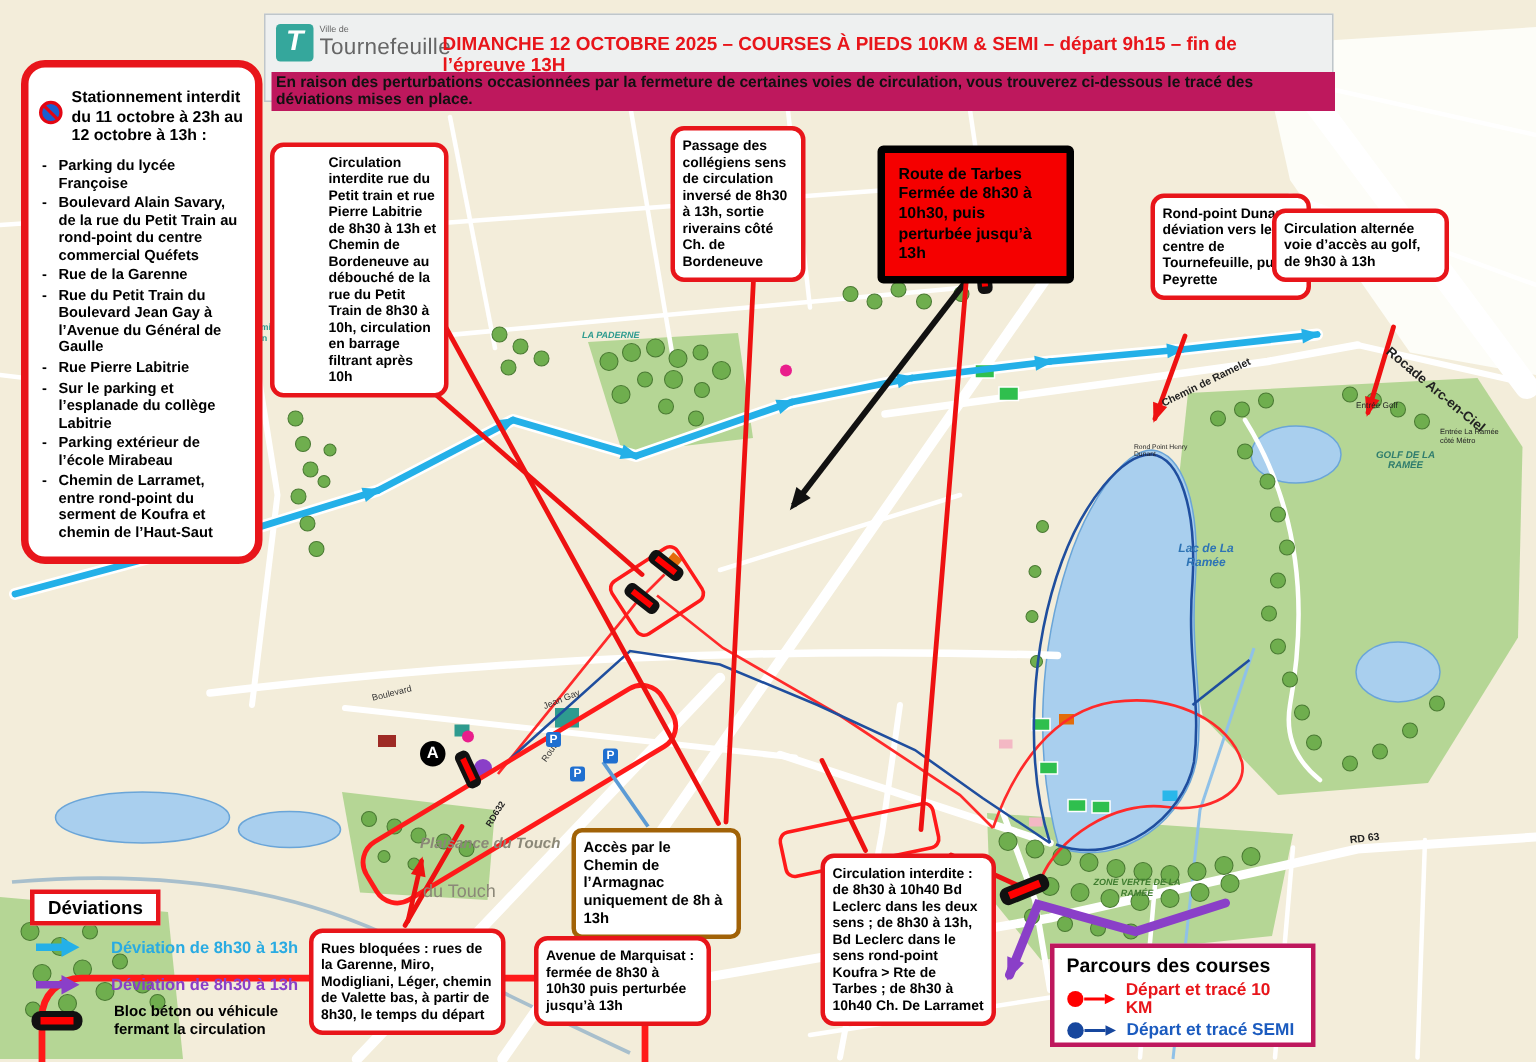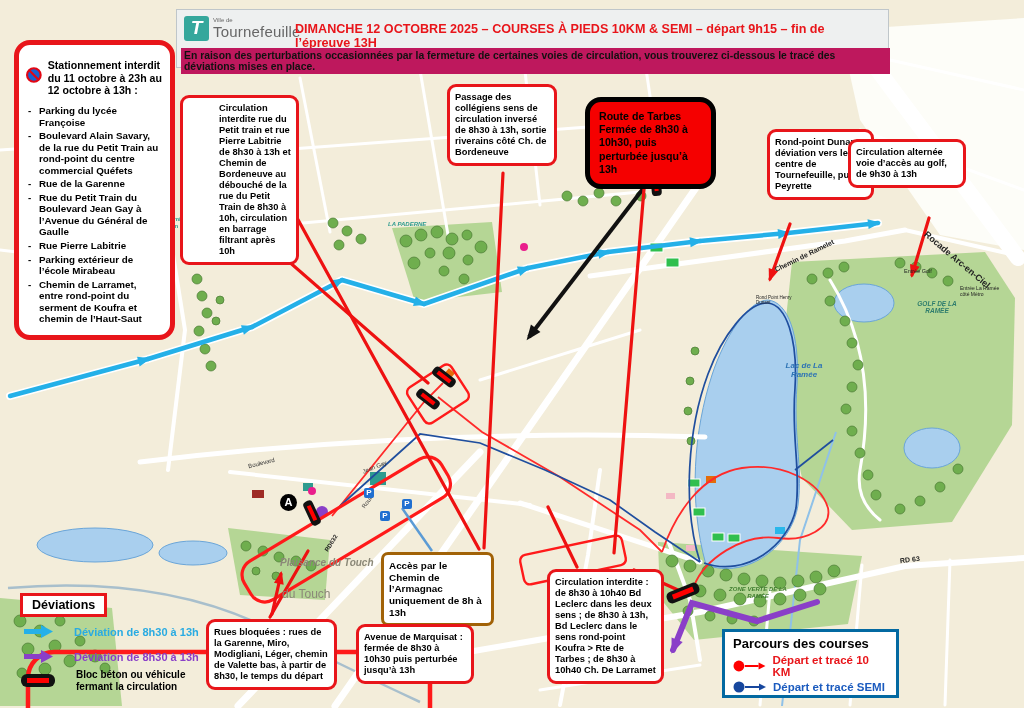--- a/index.html
+++ b/index.html
@@ -36,32 +36,32 @@
              box-sizing:border-box;z-index:5;font-size:9.8px;font-weight:bold;color:#000;}
   #noparking .head{display:flex;gap:6px;align-items:flex-end;margin-bottom:8px;}
   #np-title{font-size:10.6px;line-height:1.2;padding-top:2px;}
   #noparking ul{margin:0;padding:0 0 0 13px;list-style:none;}
   #noparking li{position:relative;margin-bottom:2px;line-height:1.18;}
   #noparking li:before{content:"-";position:absolute;left:-11px;}
   
   .callout{position:absolute;background:#fff;border:3.5px solid #e8151a;border-radius:9px;
            padding:5px 5px;font-weight:bold;font-size:9.3px;line-height:1.18;color:#000;
            box-sizing:border-box;z-index:5;}
-  #co-tarbes{background:#f50000;border:5px solid #000;border-radius:16px;font-size:10.6px;
+  #co-tarbes{background:#f50000;border:5px solid #000;border-radius:4px;font-size:10.6px;
              padding:8px 9px;line-height:1.25;}
   #co-armagnac{border:3px solid #a16207;border-radius:7px;font-size:9.9px;}
   
   #legend-dev-title{position:absolute;left:20px;top:593px;background:#fff;border:3px solid #e8151a;
           padding:2px 9px;font-weight:bold;font-size:12.5px;color:#000;z-index:6;}
   .dev-row{position:absolute;display:flex;align-items:center;gap:20px;z-index:6;font-weight:bold;}
   #dev-blue{left:24px;top:624px;color:#29abe2;font-size:11px;}
   #dev-purple{left:24px;top:649px;color:#8a3fc8;font-size:11px;}
   #dev-bloc{left:20px;top:669px;color:#000;font-size:10px;line-height:1.15;}
   #legend-parcours{position:absolute;left:700px;top:629px;width:177px;height:69px;background:#fff;
-          border:3px solid #0369a1;box-sizing:border-box;z-index:6;padding:4px 8px;margin-left:22px;}
+          border:3px solid #be185d;box-sizing:border-box;z-index:6;padding:4px 8px;}
   #lp-title{font-weight:bold;font-size:13px;color:#000;}
   .lp-row{display:flex;align-items:center;gap:6px;margin-top:3px;font-weight:bold;font-size:11.5px;}
   #lp-10km{color:#e8151a;}
   #lp-semi{color:#1b5bbf;}
   
   .marker{position:absolute;z-index:2;}
   #marker-a{left:280px;top:494px;width:17px;height:17px;background:#000;border-radius:50%;
             color:#fff;font-size:11px;font-weight:bold;text-align:center;line-height:17px;}
   .pmark{width:10px;height:10px;background:#1f6fd0;border-radius:2px;color:#fff;
          font-size:8px;font-weight:bold;text-align:center;line-height:10px;}
@@ -372,27 +372,28 @@
       <line x1="9" y1="9" x2="35" y2="35" stroke="#e30613" stroke-width="6"></line>
     </svg>
     <div id="np-title">Stationnement interdit du 11 octobre à 23h au 12 octobre à 13h :</div>
   </div>
   <ul>
     <li>Parking du lycée Françoise</li>
     <li>Boulevard Alain Savary, de la rue du Petit Train au rond-point du centre commercial Quéfets</li>
     <li>Rue de la Garenne</li>
     <li>Rue du Petit Train du Boulevard Jean Gay à l’Avenue du Général de Gaulle</li>
     <li>Rue Pierre Labitrie</li>
+    <li>Sur le parking et l’esplanade du collège Labitrie</li>
     <li>Parking extérieur  de l’école Mirabeau</li>
     <li>Chemin de Larramet, entre rond-point du serment de Koufra et chemin de l’Haut-Saut</li>
   </ul>
 </div>
 
 <div class="callout" style="left:180px;top:95px;width:119px;padding-left:36px;">Circulation interdite rue du Petit train et rue Pierre Labitrie de 8h30 à 13h et Chemin de Bordeneuve au débouché de la rue du Petit Train de 8h30 à 10h, circulation en barrage filtrant après 10h</div>
-<div class="callout" style="left:447px;top:84px;width:110px;">Passage des collégiens sens de circulation inversé de 8h30 à 13h, sortie riverains côté Ch. de Bordeneuve</div>
+<div class="callout" style="left:447px;top:84px;width:90px;">Passage des collégiens sens de circulation inversé de 8h30 à 13h, sortie riverains côté Ch. de Bordeneuve</div>
 <div class="callout" id="co-tarbes" style="left:585px;top:97px;width:131px;">Route de Tarbes Fermée de 8h30 à 10h30, puis perturbée jusqu’à 13h</div>
 <div class="callout" style="left:767px;top:129px;width:107px;">Rond-point Dunant : déviation vers le centre de Tournefeuille, puis Peyrette</div>
 <div class="callout" style="left:848px;top:139px;width:118px;">Circulation alternée voie d’accès au golf, de 9h30 à 13h</div>
 <div class="callout" id="co-armagnac" style="left:381px;top:552px;width:113px;">Accès par le Chemin de l’Armagnac uniquement de 8h à 13h</div>
 <div class="callout" style="left:206px;top:619px;width:131px;">Rues bloquées : rues de la Garenne, Miro, Modigliani, Léger, chemin de Valette bas, à partir de 8h30, le temps du départ</div>
 <div class="callout" style="left:356px;top:624px;width:118px;">Avenue de Marquisat : fermée de 8h30 à 10h30 puis perturbée jusqu’à 13h</div>
 <div class="callout" style="left:547px;top:569px;width:117px;">Circulation interdite : de 8h30 à 10h40 Bd Leclerc dans les deux sens ; de 8h30 à 13h, Bd Leclerc dans le sens rond-point Koufra &gt; Rte de Tarbes ; de 8h30 à 10h40 Ch. De Larramet</div>
 
 <div id="legend-dev-title">Déviations</div>
 <div class="dev-row" id="dev-blue">

